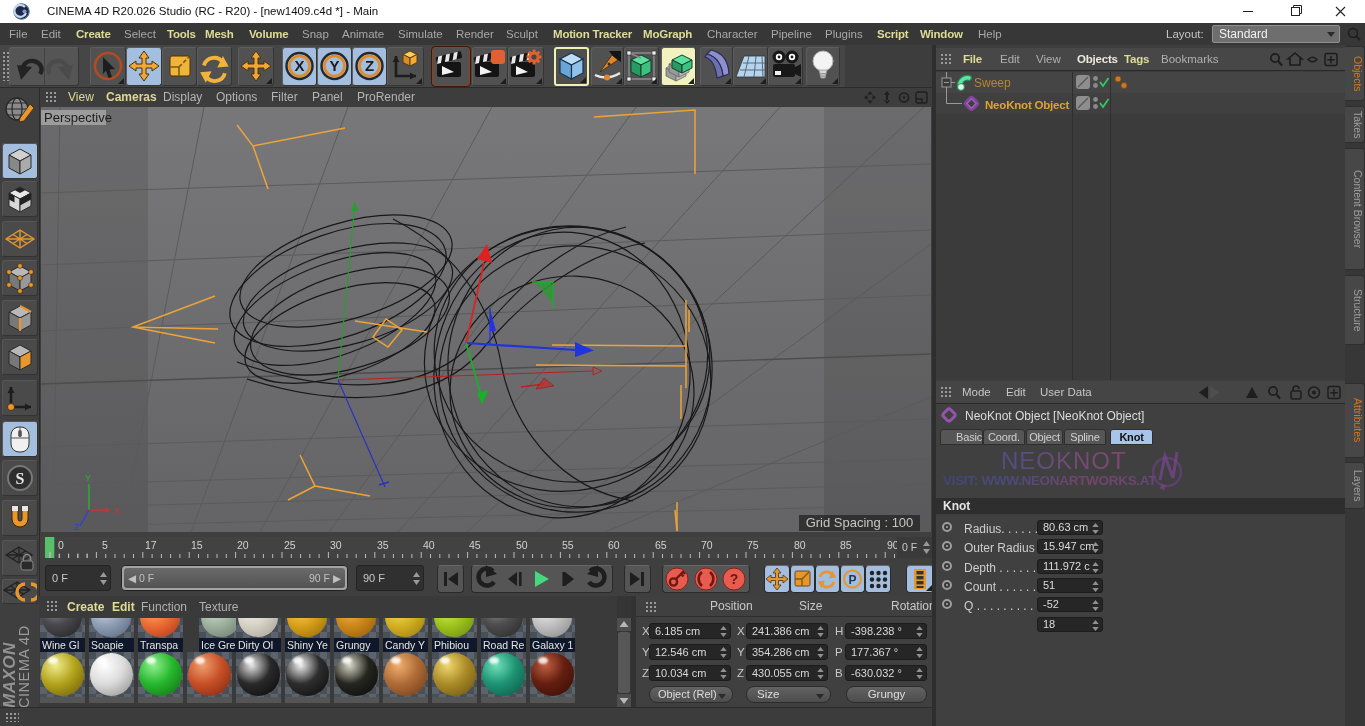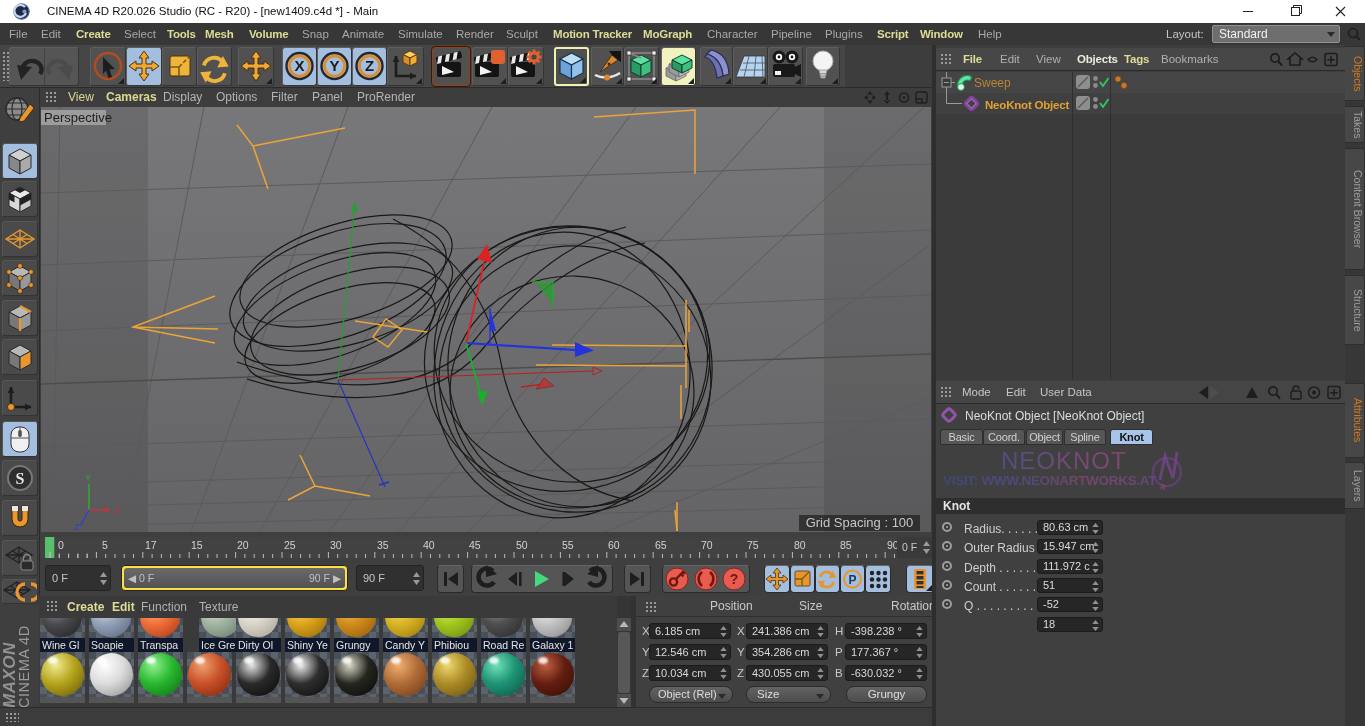--- a/index.html
+++ b/index.html
@@ -646,21 +646,21 @@
       <svg class="spin" style="right:1px;top:4px" width="9" height="13">
           <path d="M4.5 0 l3.5 5 h-7 Z M4.5 13 l3.5 -5 h-7 Z" fill="#999"></path>
         </svg>
     </div>
 
     <div style="position:absolute;left:5px;top:33px;width:66px;height:26px;background:#303030;border:1px solid #232323;border-radius:3px;color:#c8c8c8;font-size:11px;line-height:24px;padding-left:6px;">0 F
       <svg class="spin" style="right:2px;top:6px" width="9" height="13">
           <path d="M4.5 0 l3.5 5 h-7 Z M4.5 13 l3.5 -5 h-7 Z" fill="#999"></path>
         </svg>
     </div>
-    <div style="position:absolute;left:81px;top:33px;width:227px;height:26px;background:#fde047;border:1px solid #232323;border-radius:4px;">
+    <div style="position:absolute;left:81px;top:33px;width:227px;height:26px;background:#a3a3a3;border:1px solid #232323;border-radius:4px;">
       <div style="position:absolute;left:2px;top:2px;width:221px;height:20px;background:linear-gradient(#6a6a6a,#525252);border-radius:3px;color:#c0c0c0;font-size:10.5px;line-height:20px;">
         <span style="position:absolute;left:4px;">◀ 0 F</span>
         <span style="position:absolute;right:4px;">90 F ▶</span>
       </div>
     </div>
     <div style="position:absolute;left:316px;top:33px;width:68px;height:26px;background:#303030;border:1px solid #232323;border-radius:3px;color:#c8c8c8;font-size:11px;line-height:24px;padding-left:6px;">90 F
       <svg class="spin" style="right:2px;top:6px" width="9" height="13">
           <path d="M4.5 0 l3.5 5 h-7 Z M4.5 13 l3.5 -5 h-7 Z" fill="#999"></path>
         </svg>
     </div>
@@ -1065,21 +1065,21 @@
           <circle cx="120" cy="8.5" r="5.5" fill="none" stroke="#1e1e1e" stroke-width="1.5"></circle>
           <circle cx="120" cy="8.5" r="2" fill="#1e1e1e"></circle>
           <rect x="134" y="2.5" width="12" height="12" rx="2" fill="none" stroke="#1e1e1e" stroke-width="1.5"></rect>
           <path d="M140 5 V12.5 M136.2 8.75 H143.8" stroke="#1e1e1e" stroke-width="1.5"></path>
         </svg>
       </div>
       <svg style="position:absolute;left:5px;top:27px" width="20" height="20" viewBox="0 0 20 20">
         <rect x="3" y="3" width="10" height="10" rx="2.5" transform="rotate(45 8 8)" fill="none" stroke="#9454ae" stroke-width="3"></rect>
       </svg>
       <div style="position:absolute;left:29px;top:29px;font-size:12px;color:#dcdcdc;">NeoKnot Object [NeoKnot Object]</div>
-      <div class="tab" style="left:4px;width:43px;top:49px;">Basic</div>
+      <div class="tab" style="left:4px;width:43px;top:49px;text-align:right;">Basic</div>
       <div class="tab" style="left:47px;width:42px;top:49px;">Coord.</div>
       <div class="tab" style="left:90px;width:37px;top:49px;">Object</div>
       <div class="tab" style="left:128px;width:42px;top:49px;">Spline</div>
       <div class="tab sel" style="left:174px;width:43px;top:49px;">Knot</div>
       <div style="position:absolute;left:65px;top:67px;font-size:24px;letter-spacing:1px;background:linear-gradient(90deg,#55539c,#82508d,#9a4a82);-webkit-background-clip:text;background-clip:text;color:transparent;opacity:0.72;">NEOKNOT</div>
       <div style="position:absolute;left:7px;top:93px;font-size:13.5px;font-weight:bold;letter-spacing:-0.3px;background:linear-gradient(90deg,#414a90,#535098,#8d487c,#7a4a92);-webkit-background-clip:text;background-clip:text;color:transparent;opacity:0.68;">VISIT: WWW.NEONARTWORKS.AT</div>
       <svg style="position:absolute;left:212px;top:68px" width="40" height="44" viewBox="0 0 40 44">
         <circle cx="19" cy="24" r="14" fill="none" stroke="#71418c" stroke-width="2.4" opacity="0.6"></circle>
         <path d="M12 32 L17 8 L25 30 L29 4" fill="none" stroke="#7c4496" stroke-width="3" opacity="0.7"></path>
         <path d="M14 36 L16 42 M12 40 l6 -2" stroke="#8c4488" stroke-width="2" opacity="0.6"></path>

